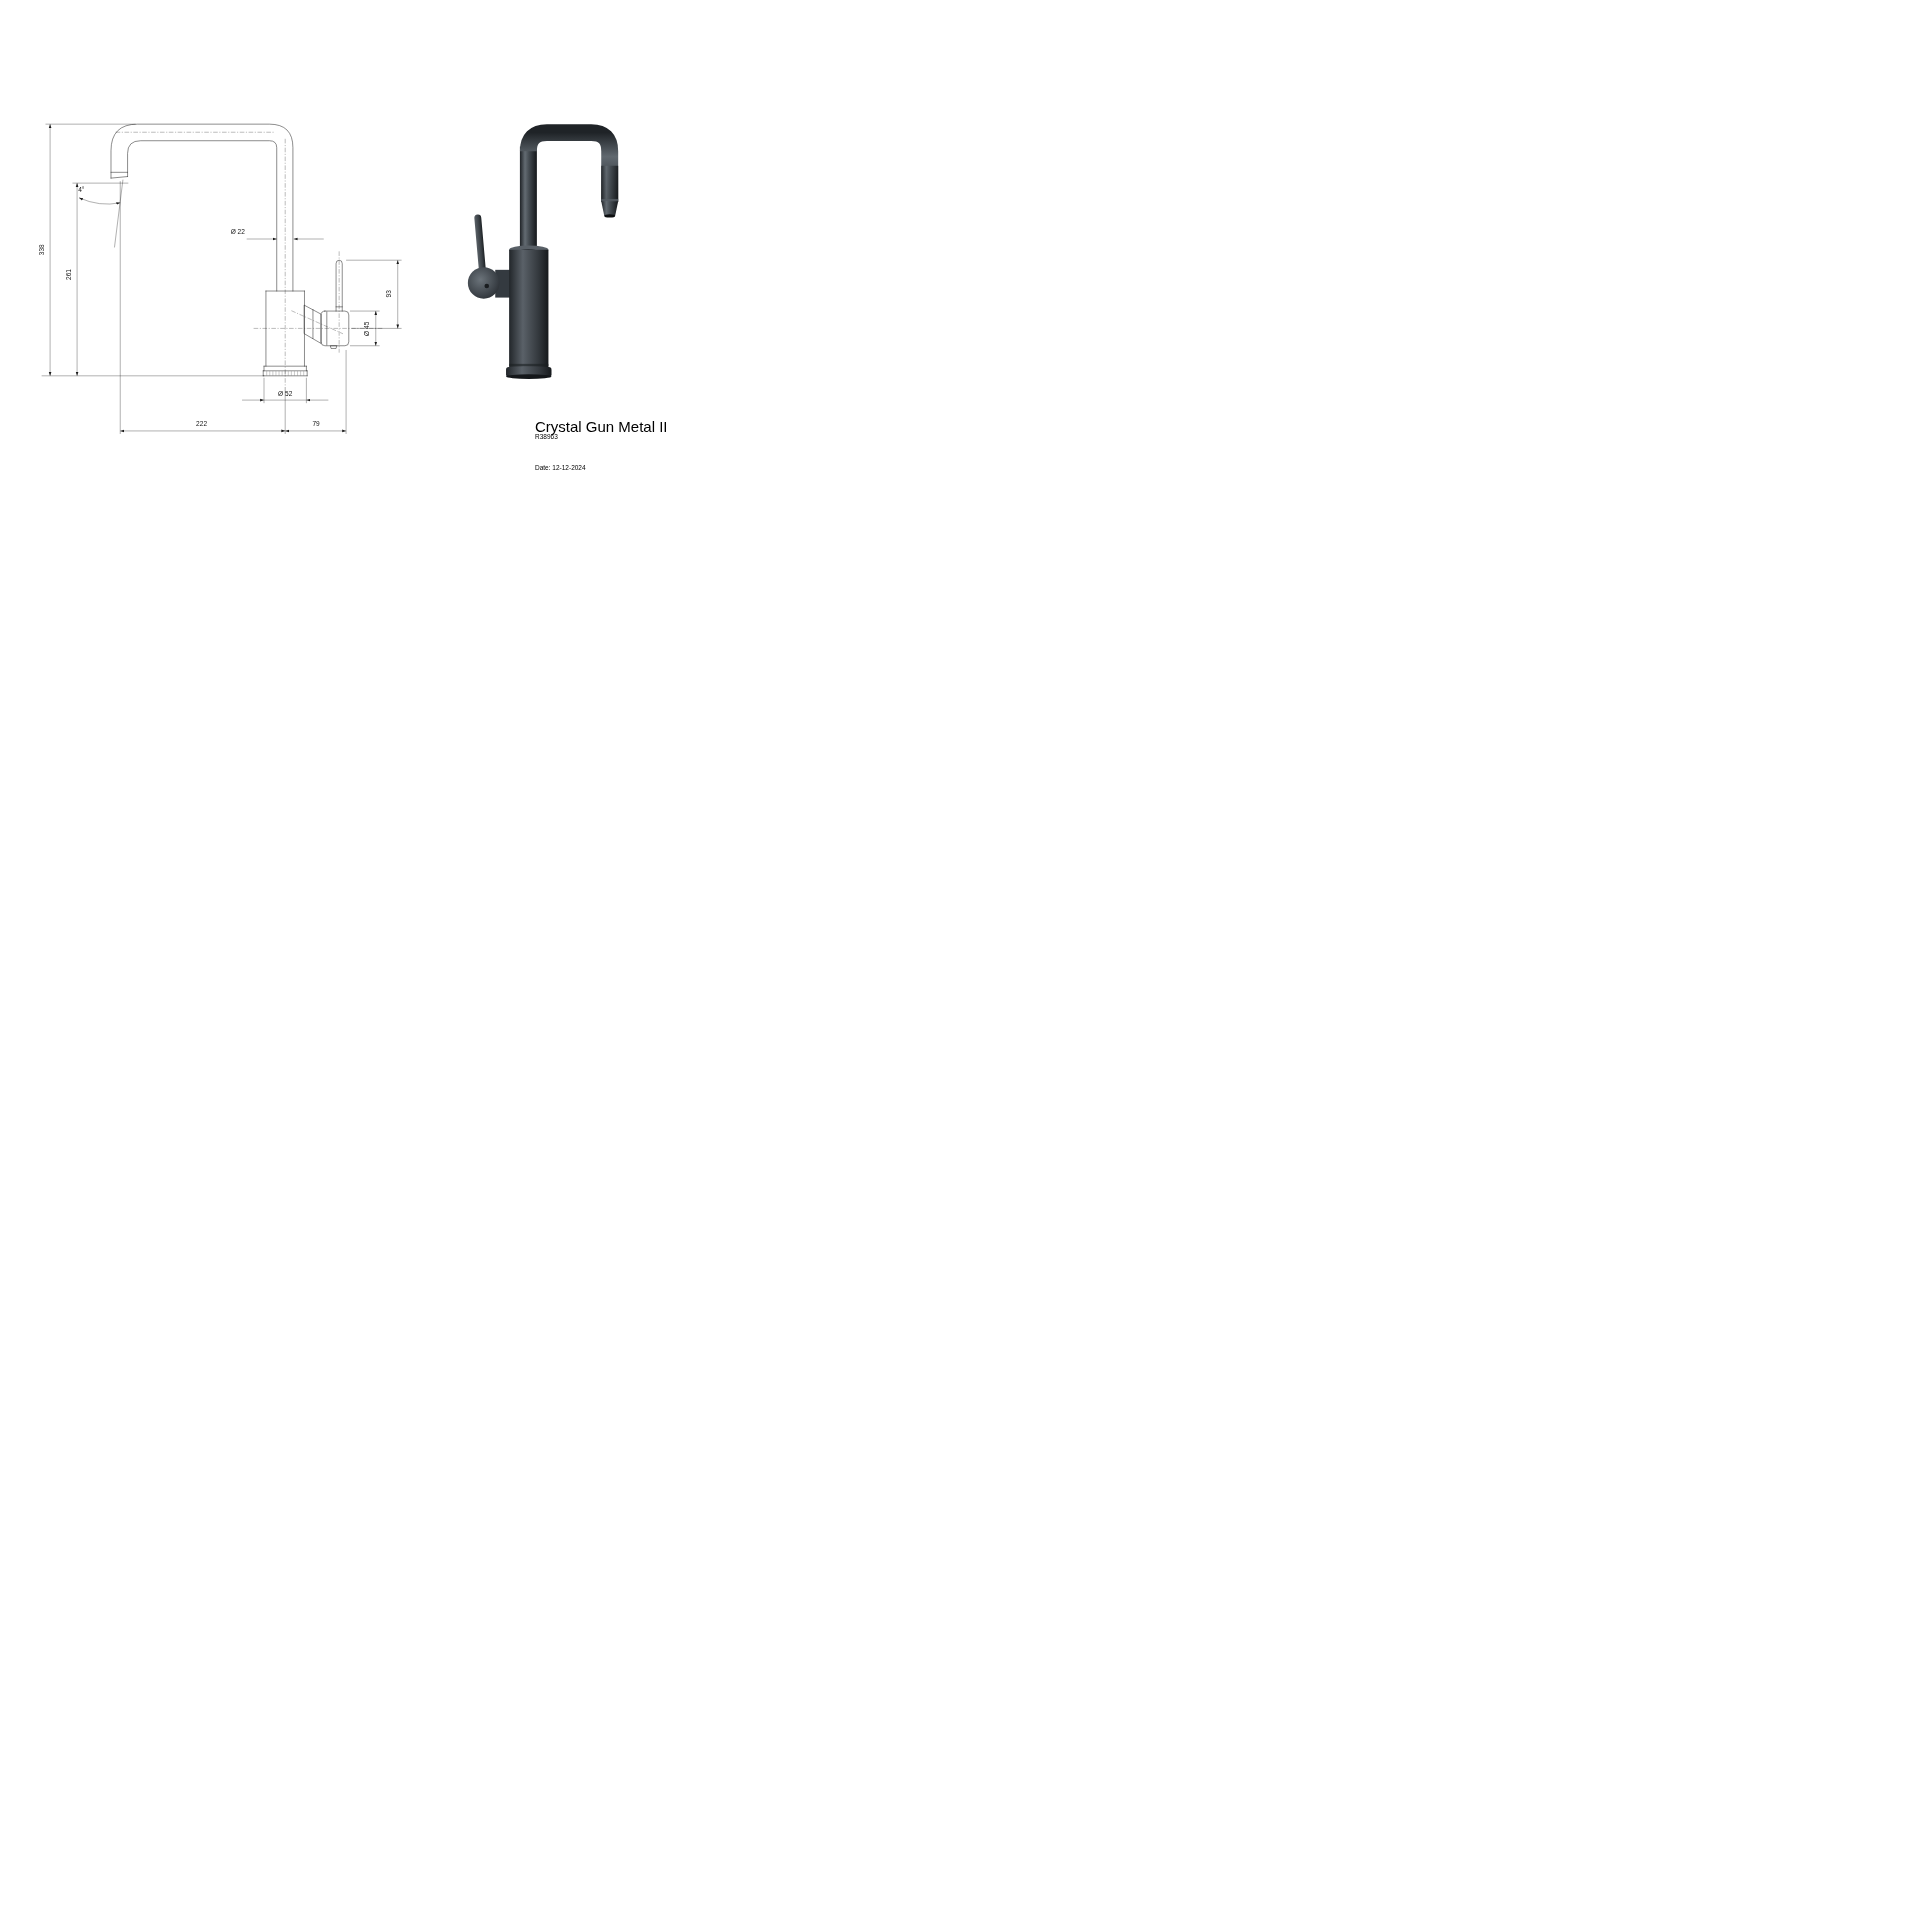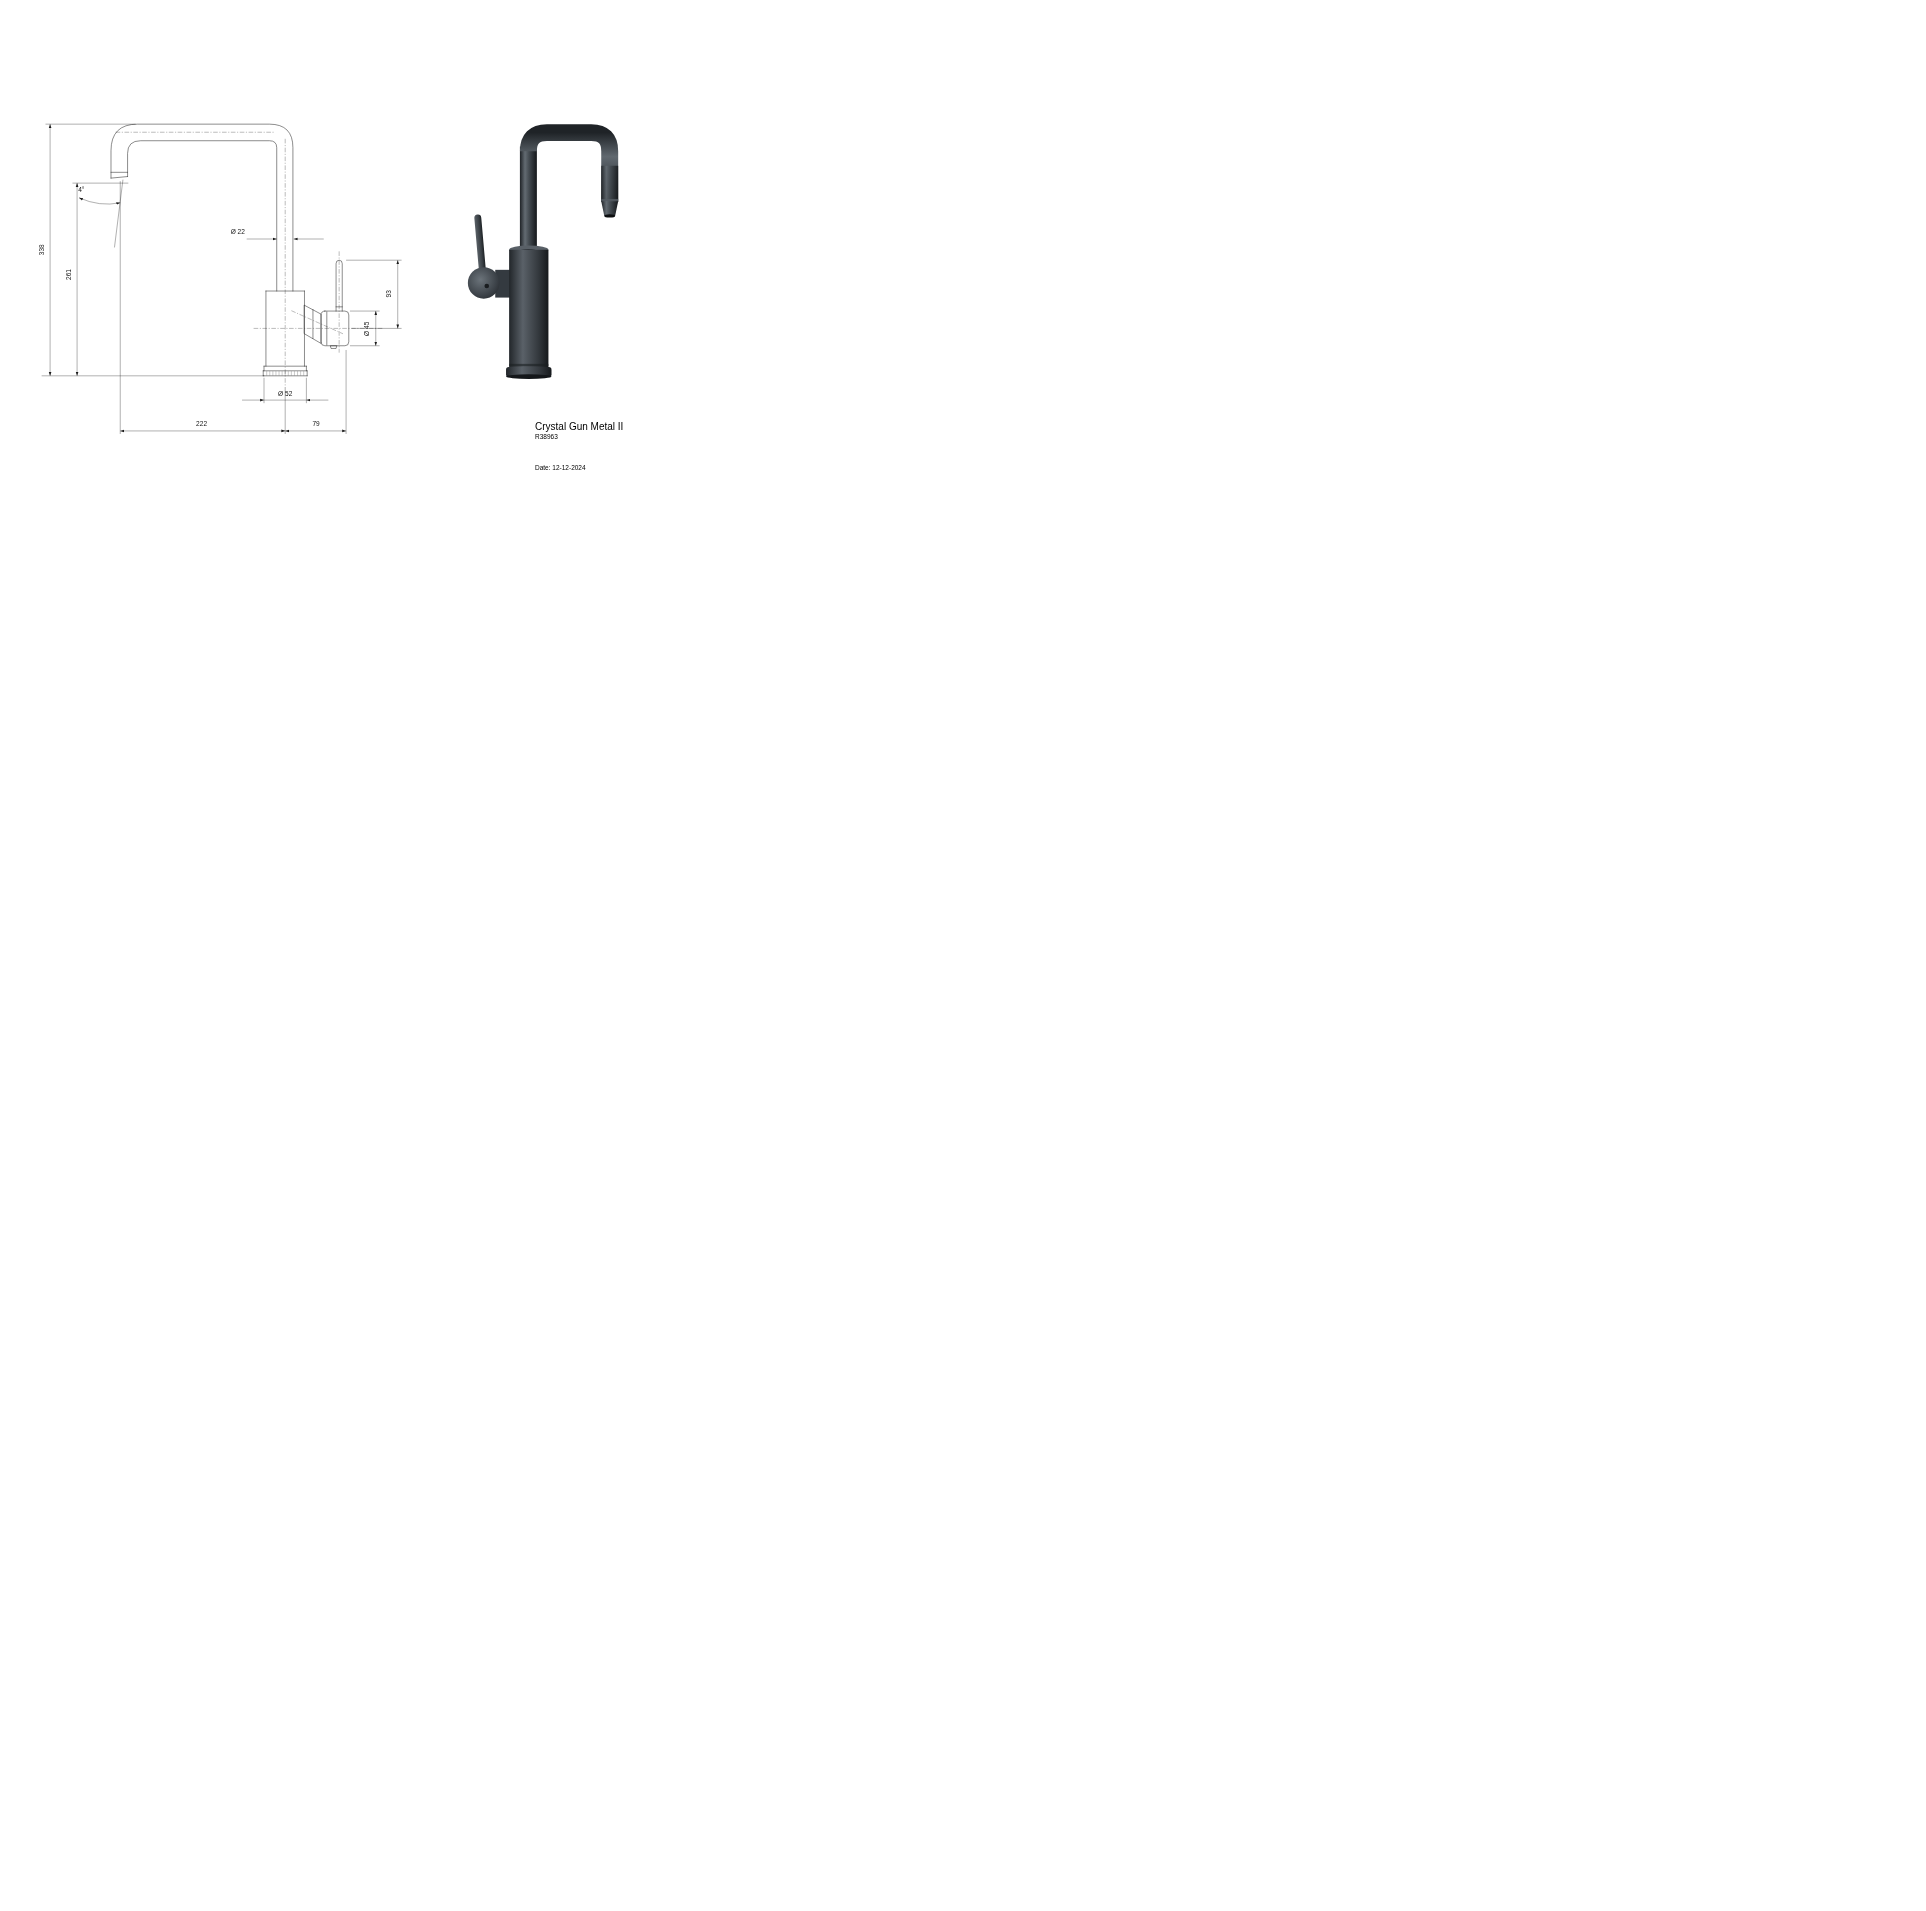--- a/index.html
+++ b/index.html
@@ -5,21 +5,21 @@
   html,body{margin:0;padding:0;background:#ffffff;}
   .canvas{position:relative;width:676px;height:478px;background:#ffffff;overflow:hidden;
           font-family:"Liberation Sans", sans-serif;}
   svg{position:absolute;left:0;top:0;}
   svg text{font-family:"Liberation Sans", sans-serif;fill:#111;font-size:17px;}
   .outline{stroke:#1a1a1a;stroke-width:1.3;fill:none;stroke-linecap:round;}
   .dim{stroke:#1a1a1a;stroke-width:0.9;fill:none;}
   .cl{stroke:#222;stroke-width:0.8;fill:none;stroke-dasharray:12 4 3 4;}
   .hatch{stroke:#1a1a1a;stroke-width:0.6;}
   .caption{position:absolute;color:#000;}
-  .caption .name{font-size:10px;line-height:12.3px;}
+  .caption .name{font-size:15px;line-height:12.3px;}
   .caption .code{font-size:6.5px;line-height:8.5px;}
   .caption .date{font-size:6.5px;line-height:8.5px;}
 </style>
 </head>
 <body>
 
 <div class="canvas">
 
 <svg width="676" height="478" viewBox="0 0 1754 1240">
   <defs>

